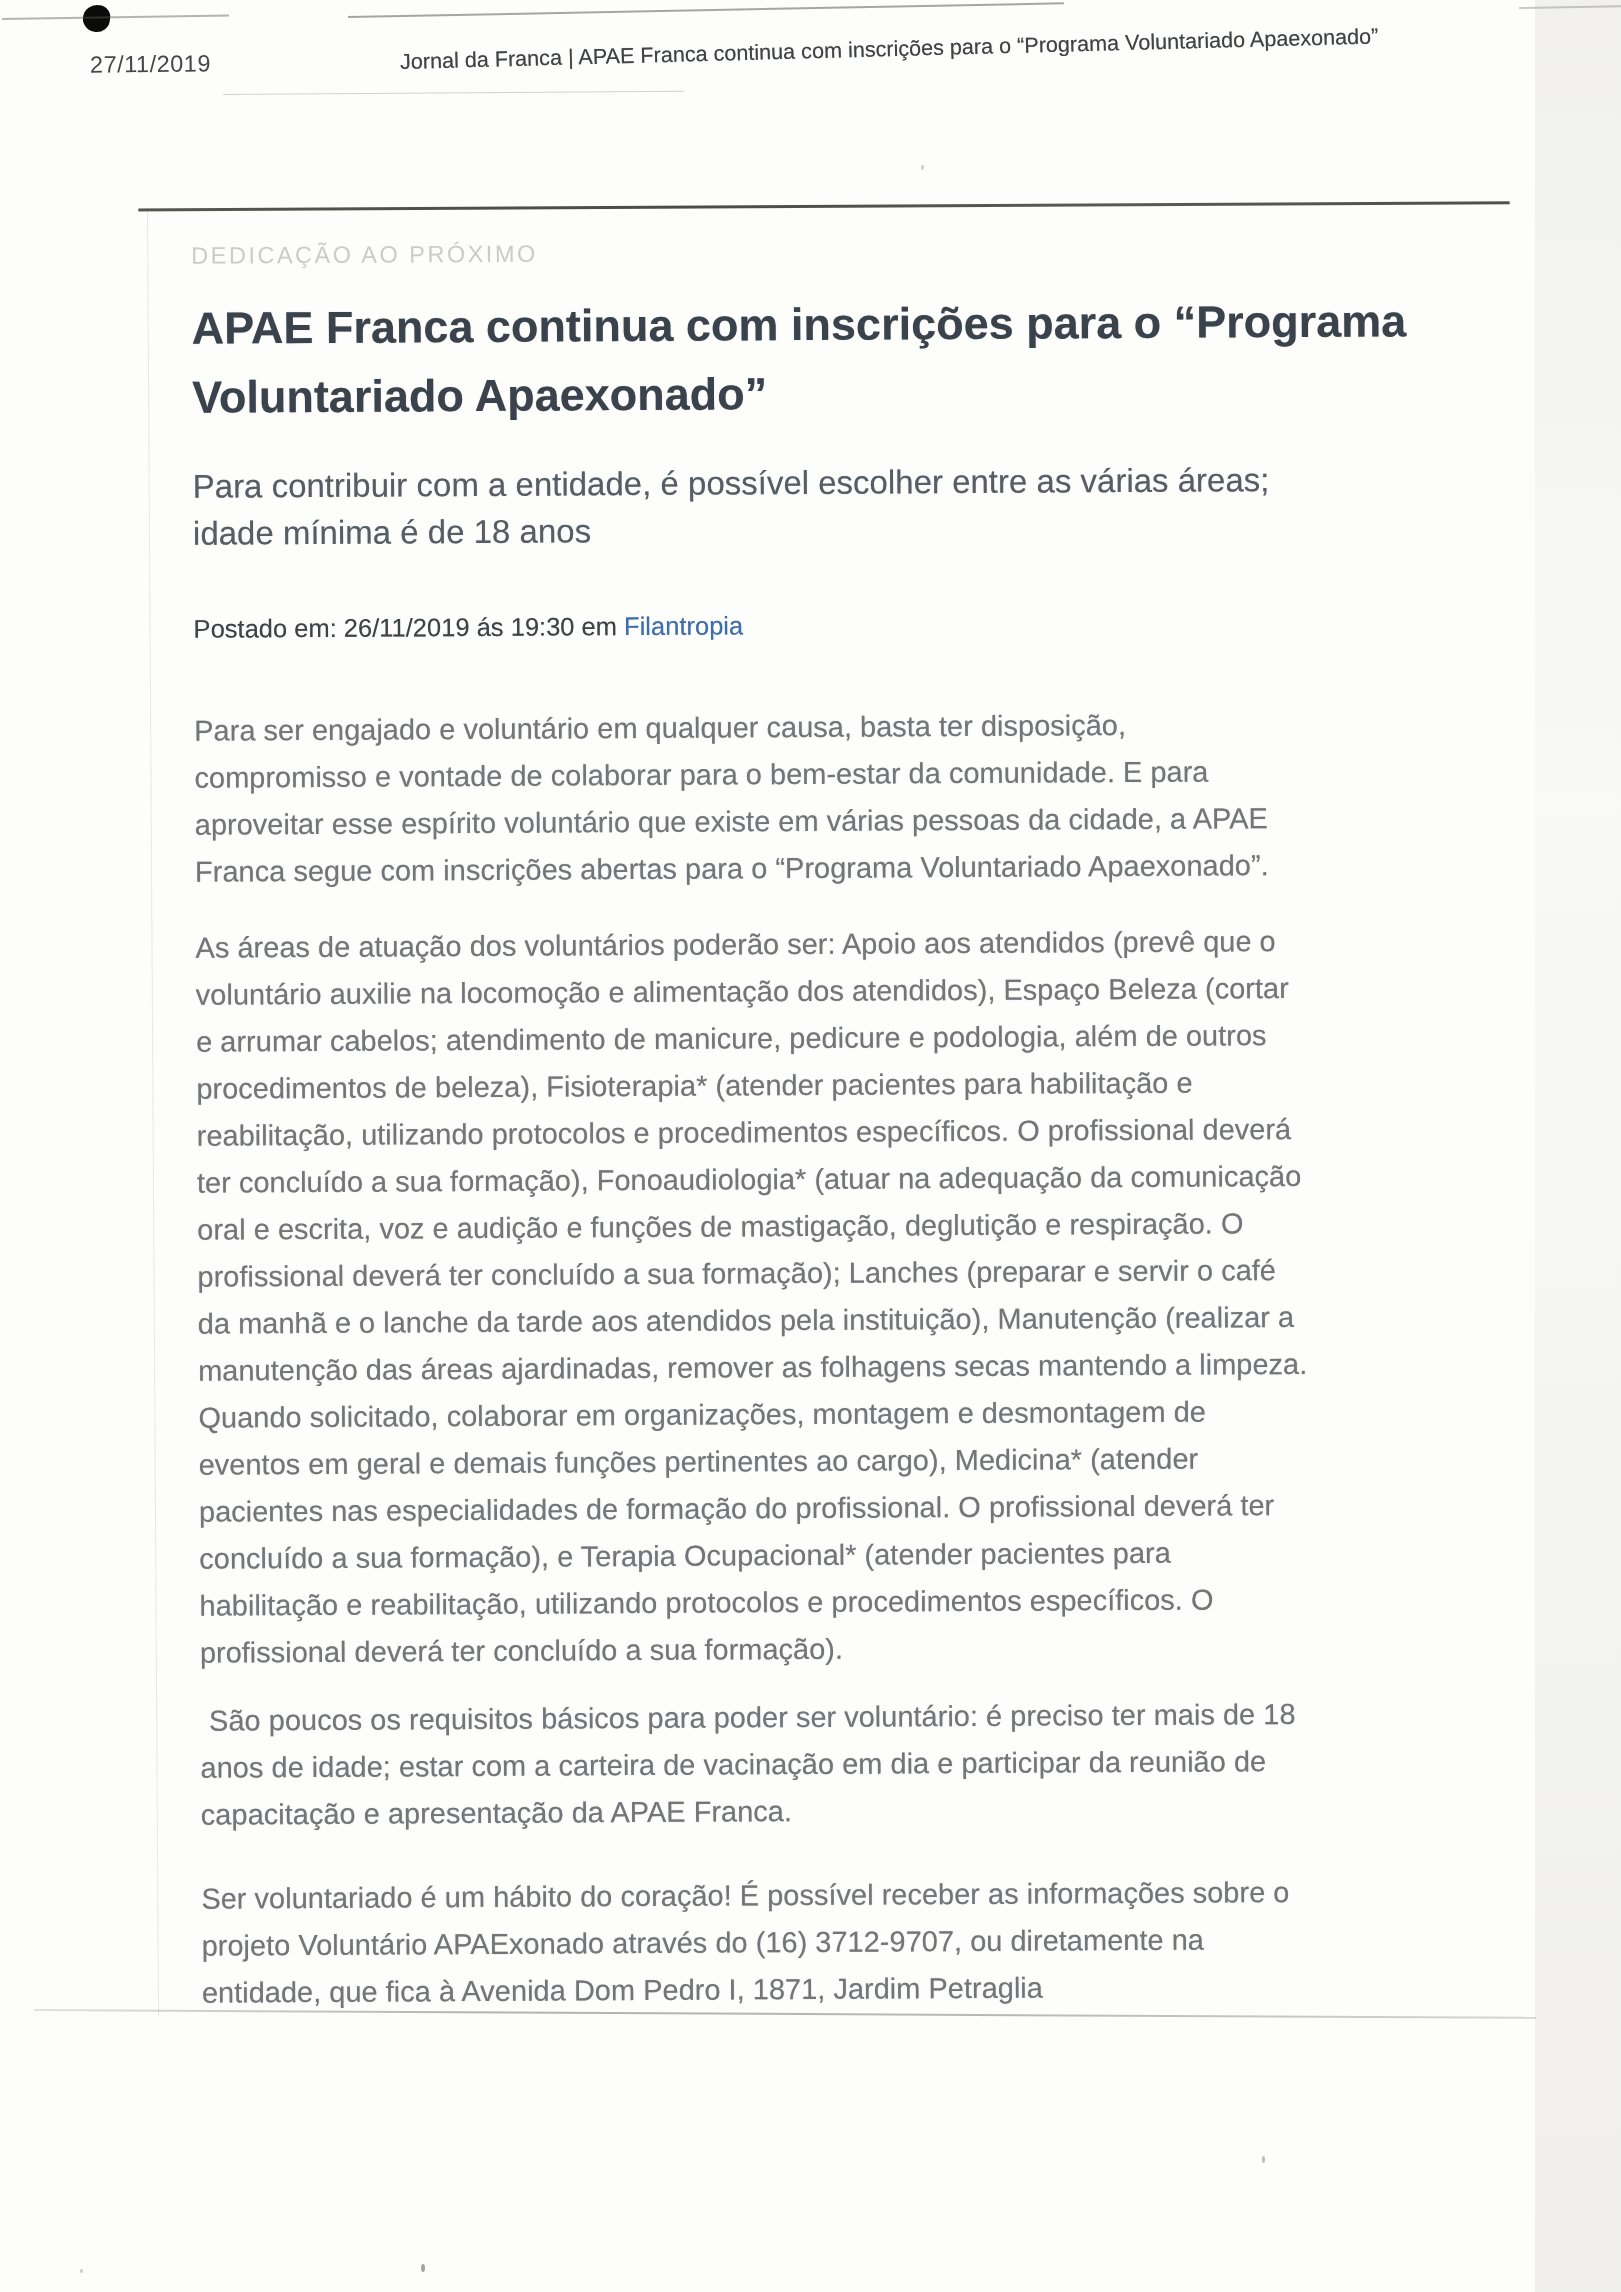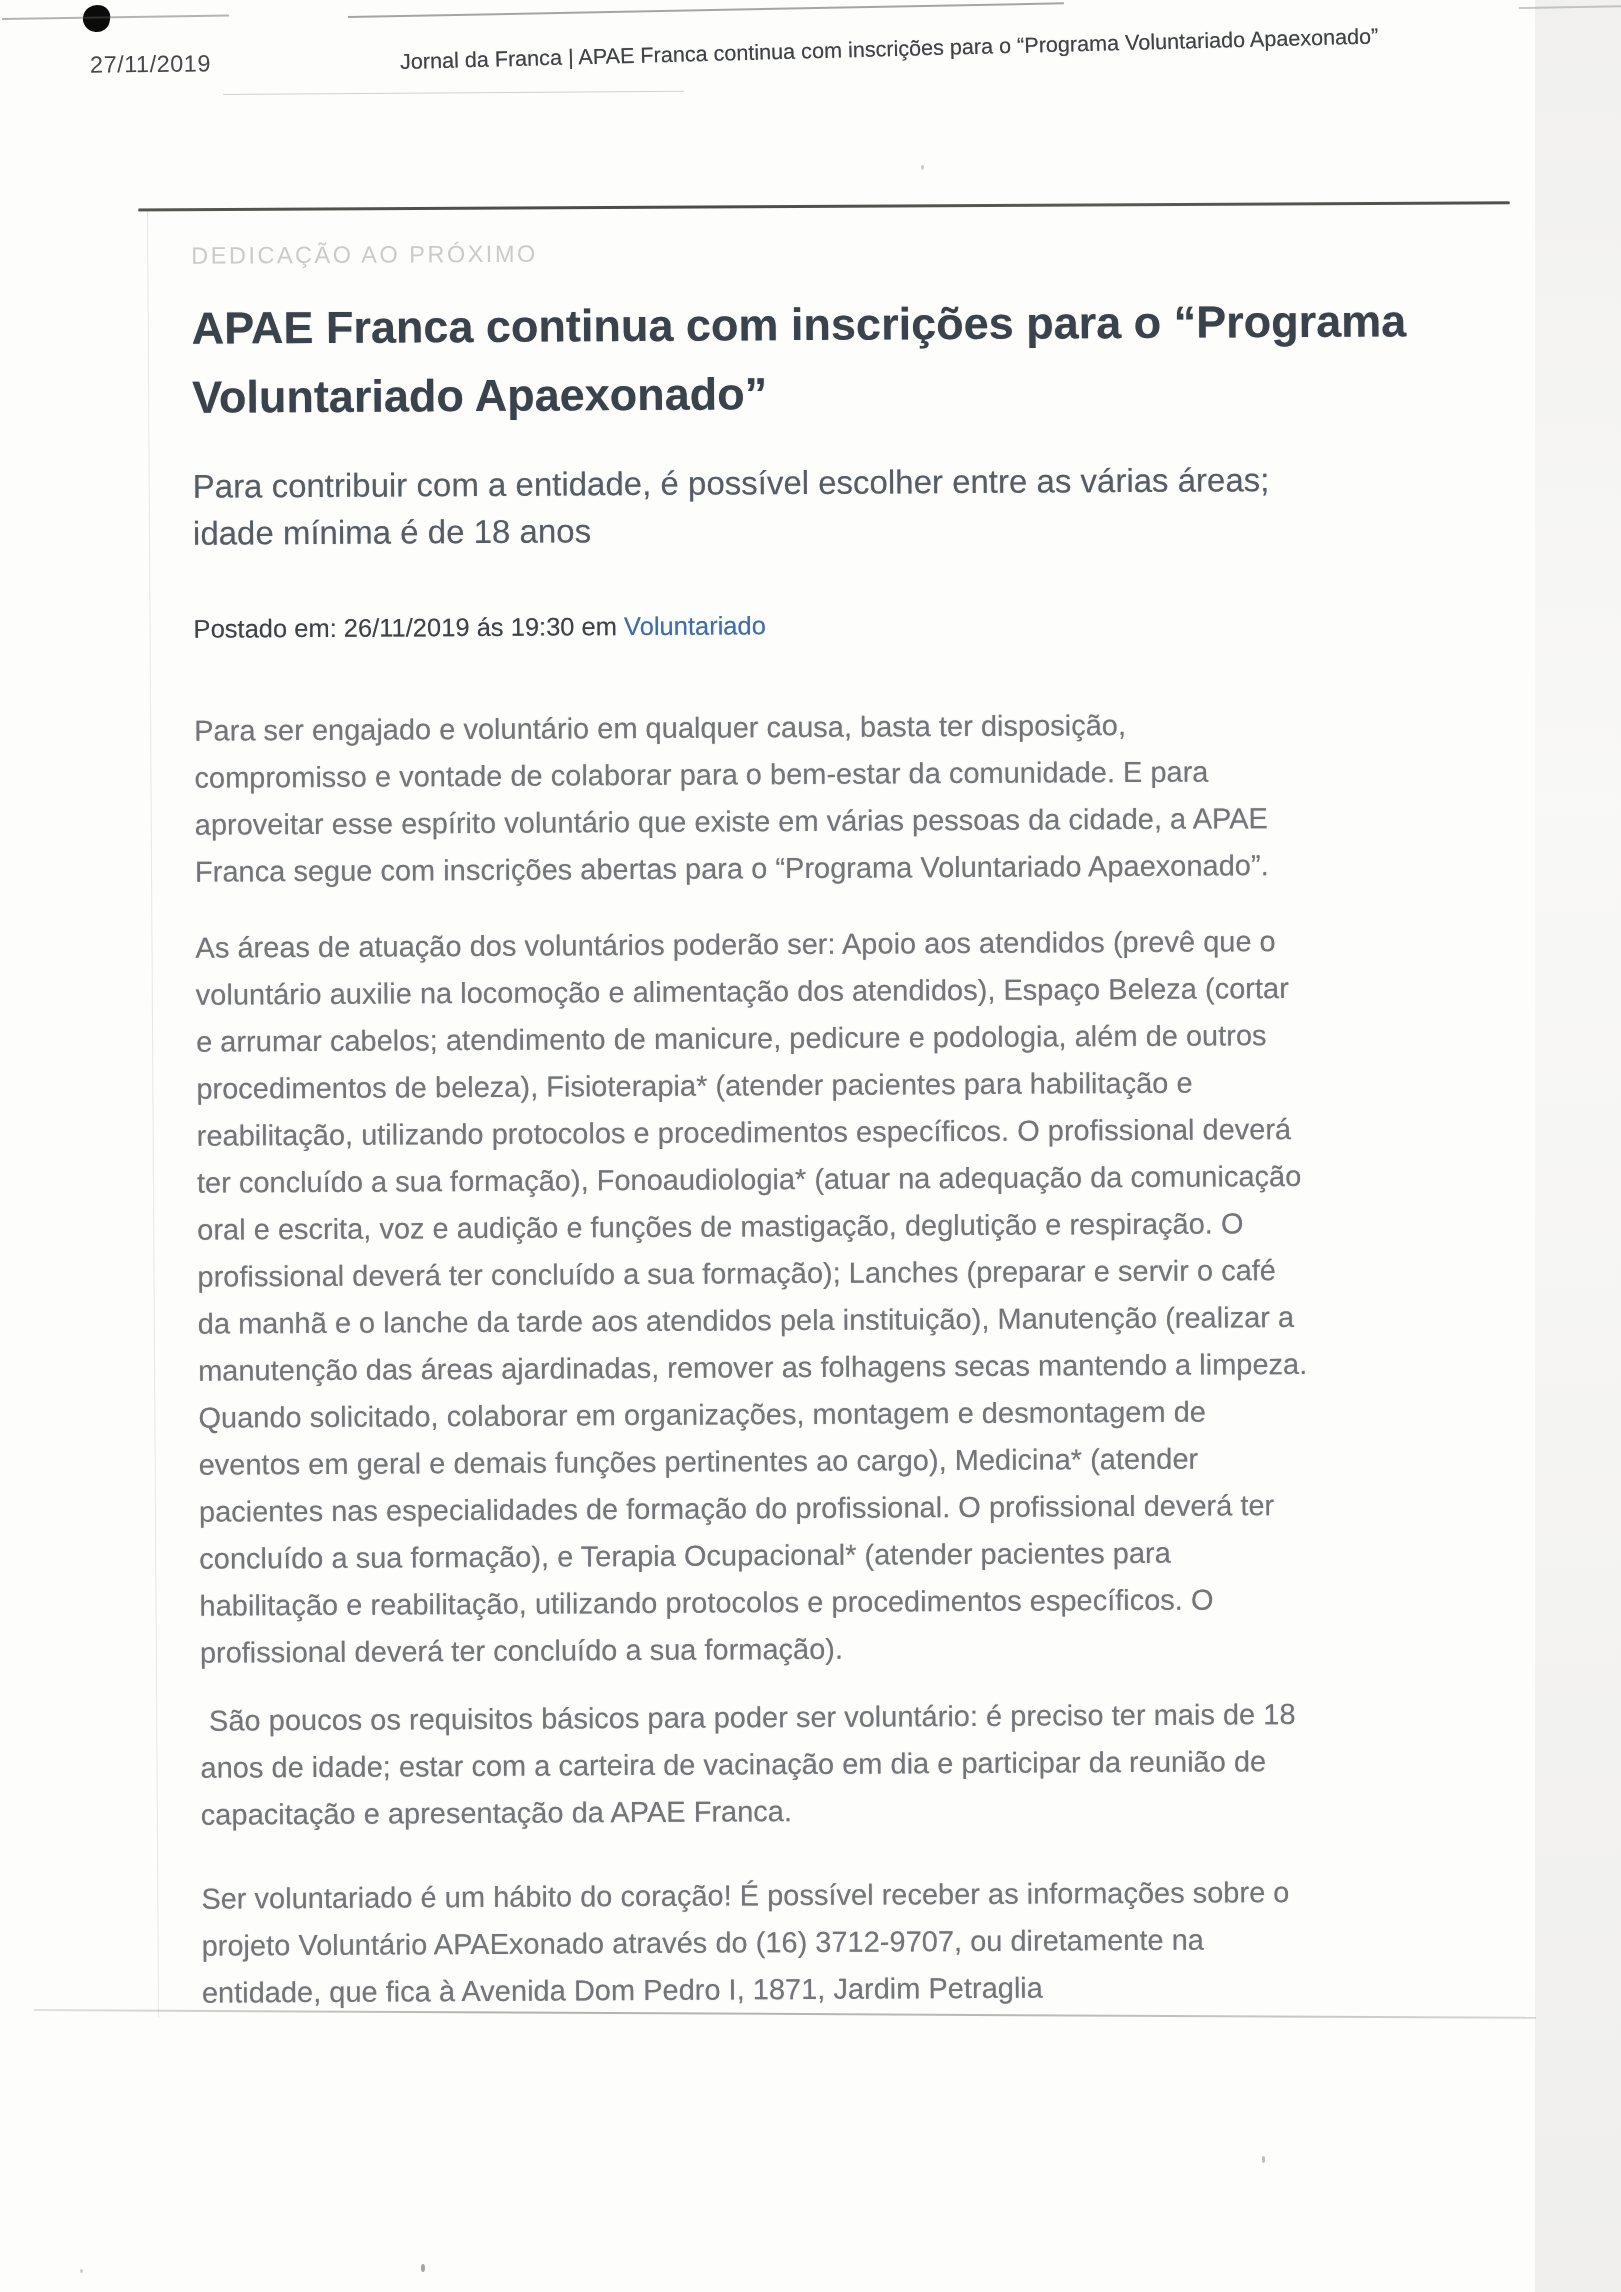--- a/index.html
+++ b/index.html
@@ -116,21 +116,21 @@
 </header>
 
 <main class="article">
   <div class="card-top-border"></div>
   <div class="category">DEDICAÇÃO AO PRÓXIMO</div>
   <h1 class="headline">APAE Franca continua com inscrições para o “Programa
 Voluntariado Apaexonado”</h1>
   <p class="subtitle">Para contribuir com a entidade, é possível escolher entre as várias áreas;
 idade mínima é de 18 anos</p>
   <div class="meta">
-    <span>Postado em: 26/11/2019 ás 19:30 em </span><a>Voluntariado</a>
+    <span>Postado em: 26/11/2019 ás 19:30 em </span><a>Filantropia</a>
   </div>
   <p class="body-p p1">Para ser engajado e voluntário em qualquer causa, basta ter disposição,
 compromisso e vontade de colaborar para o bem-estar da comunidade. E para
 aproveitar esse espírito voluntário que existe em várias pessoas da cidade, a APAE
 Franca segue com inscrições abertas para o “Programa Voluntariado Apaexonado”.</p>
   <p class="body-p p2">As áreas de atuação dos voluntários poderão ser: Apoio aos atendidos (prevê que o
 voluntário auxilie na locomoção e alimentação dos atendidos), Espaço Beleza (cortar
 e arrumar cabelos; atendimento de manicure, pedicure e podologia, além de outros
 procedimentos de beleza), Fisioterapia* (atender pacientes para habilitação e
 reabilitação, utilizando protocolos e procedimentos específicos. O profissional deverá

